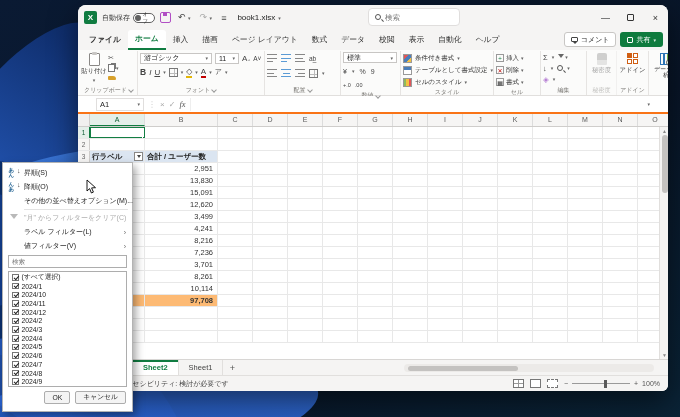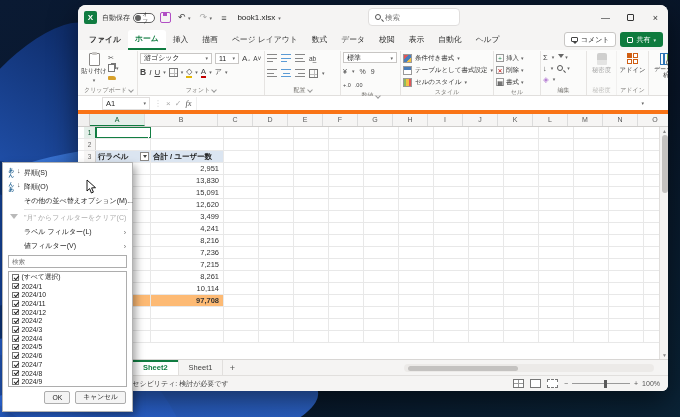--- a/index.html
+++ b/index.html
@@ -95,35 +95,35 @@
   .bigonly { width:26px; display:flex; flex-direction:column; align-items:center; gap:1px; padding-top:1px; }
   .addin-ic { width:12px; height:12px; display:grid; grid-template-columns:5px 5px; grid-template-rows:5px 5px; gap:1px; }
   .addin-ic i { border:1px solid #d05e12; background:#fff; }
   .addin-ic i:first-child { background:#d05e12; }
   .anal-ic { width:12px; height:12px; border:1px solid #2e75b6; position:relative; background:linear-gradient(90deg,#0000 2px,#2e75b6 2px 4px,#0000 4px 6px,#70ad47 6px 8px,#0000 8px); }
   .anal-ic::after { content:""; position:absolute; right:-2px; bottom:-2px; width:5px; height:5px; border:1px solid #555; border-radius:50%; background:#fffc; }
   .sens { opacity:.45; }
   .sens-ic { width:10px; height:12px; background:linear-gradient(#9a9a9a 60%, #c9c9c9 60%); border-radius:2px 2px 1px 1px; }
 
   
-  .fbar { height:18px; border-bottom:4px solid #f97316; display:flex; align-items:center; padding:2px 24px; gap:4px; flex:none; background:#fff; }
+  .fbar { height:18px; border-bottom:2px solid #f97316; display:flex; align-items:center; padding:2px 18px; gap:4px; flex:none; background:#fff; }
   .namebox { width:48px; height:13px; border:1px solid #e0dedd; display:flex; align-items:center; justify-content:space-between; padding:0 3px; font-size:7.5px; }
   .fsep { color:#ccc; font-size:8px; }
   .fico { font-size:8px; color:#aaa; }
   .fx { font-style:italic; font-family:"Liberation Serif", serif; color:#555; font-size:8.5px; }
   .finput { flex:1; height:13px; border-left:1px solid #eee; }
 
   
   .gridwrap { flex:1; position:relative; background:#fff; overflow:hidden; }
   .colhead { display:flex; height:13px; background:#f6f5f4; border-bottom:1px solid #cfcdcb; }
   .corner { width:12px; flex:none; border-right:1px solid #cfcdcb; background:#f1f0ef; }
   .colh { flex:none; width:35px; text-align:center; font-size:7px; color:#5a5a5a; line-height:12px; border-right:1px solid #dcdcdc; }
   .colh.ca { width:55px; background:#e4efe9; border-bottom:1.5px solid #107c41; color:#0c5c32; }
   .colh.cb { width:73px; }
-  .grow { display:flex; height:12px; border-bottom:1px solid #e8e8e8;padding-left:6px; }
+  .grow { display:flex; height:12px; border-bottom:1px solid #e8e8e8; }
   .gut { width:12px; flex:none; background:#f6f5f4; border-right:1px solid #cfcdcb; font-size:6.5px; color:#666; text-align:center; line-height:11px; }
   .gut.sel { background:#e4efe9; color:#0c5c32; border-right:1.5px solid #107c41; }
   .cell { flex:none; border-right:1px solid #e8e8e8; position:relative; font-size:7.5px; line-height:11px; white-space:nowrap; overflow:hidden; }
   .cA { width:55px; } .cB { width:73px; }
   .cfill { flex:1; background:repeating-linear-gradient(90deg, #0000 0 34px, #e8e8e8 34px 35px); }
   .selcell { outline:1.5px solid #137e43; outline-offset:-1px; z-index:2; background:#fff; }
   .handle { position:absolute; right:-1px; bottom:-1px; width:3px; height:3px; background:#137e43; border:1px solid #fff; }
   .pivothead { background:#dbe5f1; font-weight:bold; color:#222; padding:0 2px; }
   .pivottotal { background:#fdba74; font-weight:bold; }
   .numcell { text-align:right; padding-right:4px; color:#333; }
@@ -630,21 +630,21 @@
           </div>
           <div class="grow">
             <div class="gut">12</div>
             <div class="cell cA"></div>
             <div class="cell cB numcell">7,236</div>
             <div class="cfill"></div>
           </div>
           <div class="grow">
             <div class="gut">13</div>
             <div class="cell cA"></div>
-            <div class="cell cB numcell">7,215</div>
+            <div class="cell cB numcell">3,701</div>
             <div class="cfill"></div>
           </div>
           <div class="grow">
             <div class="gut">14</div>
             <div class="cell cA"></div>
             <div class="cell cB numcell">8,261</div>
             <div class="cfill"></div>
           </div>
           <div class="grow">
             <div class="gut">15</div>

